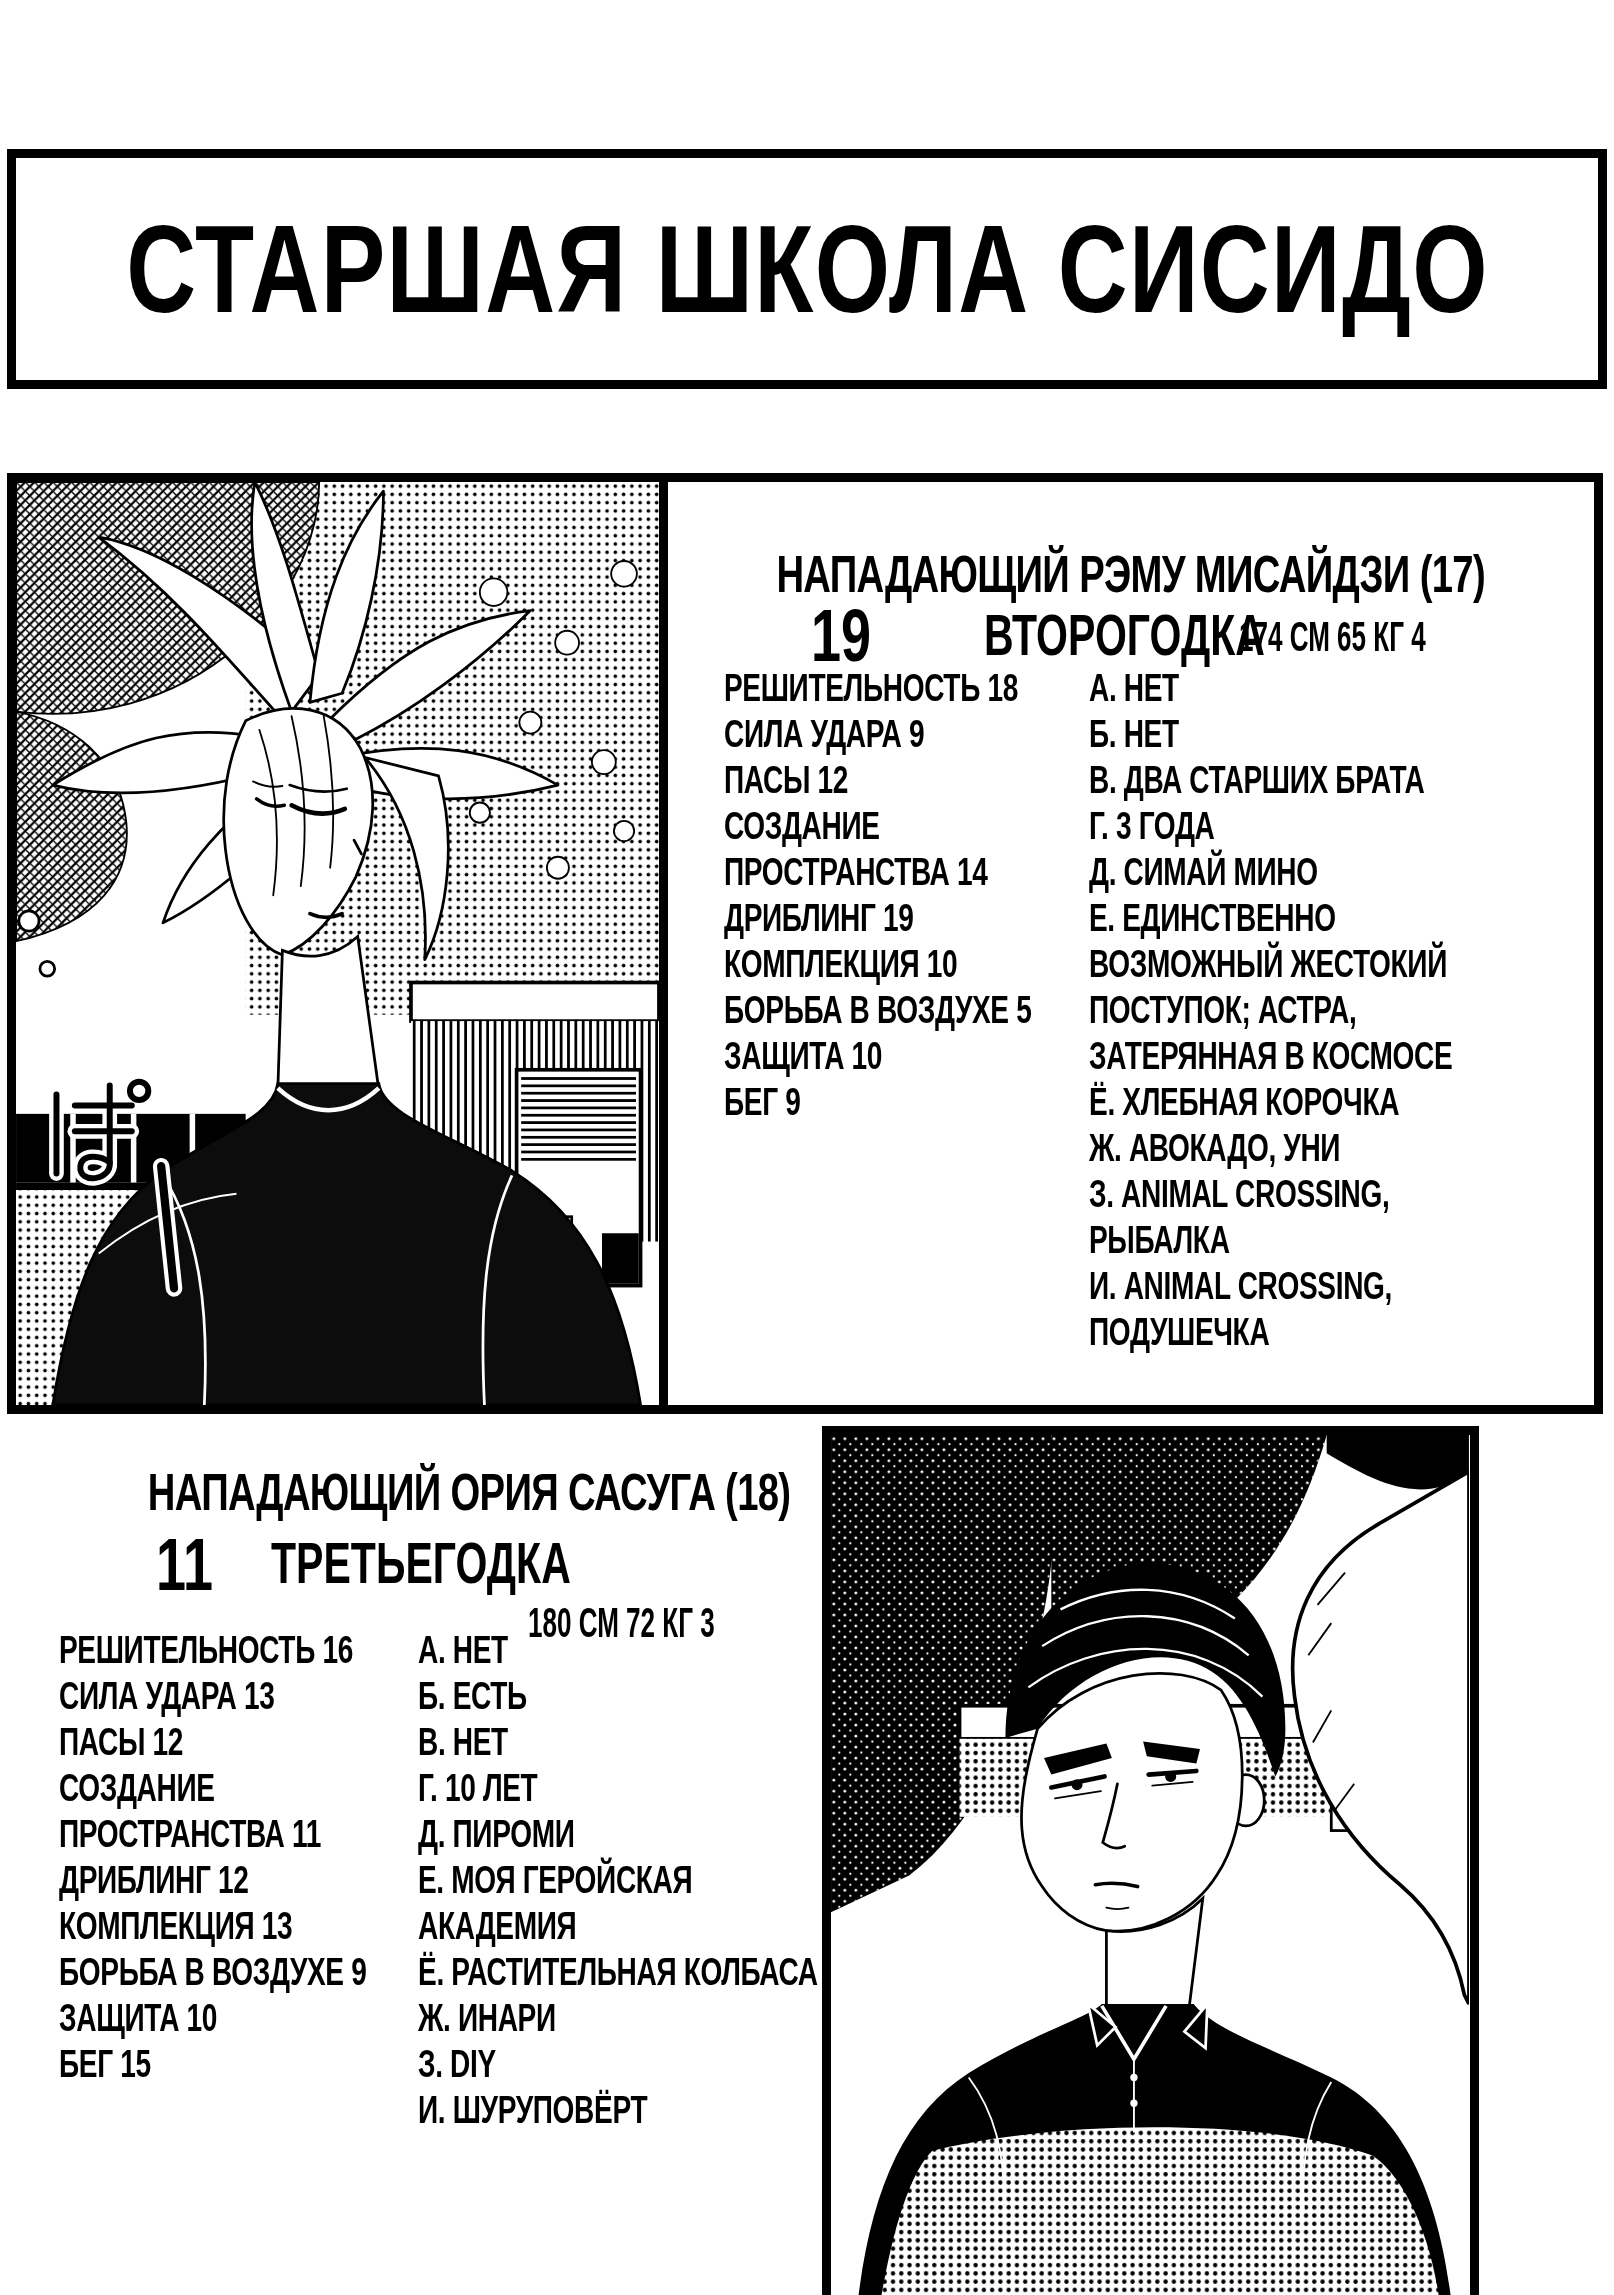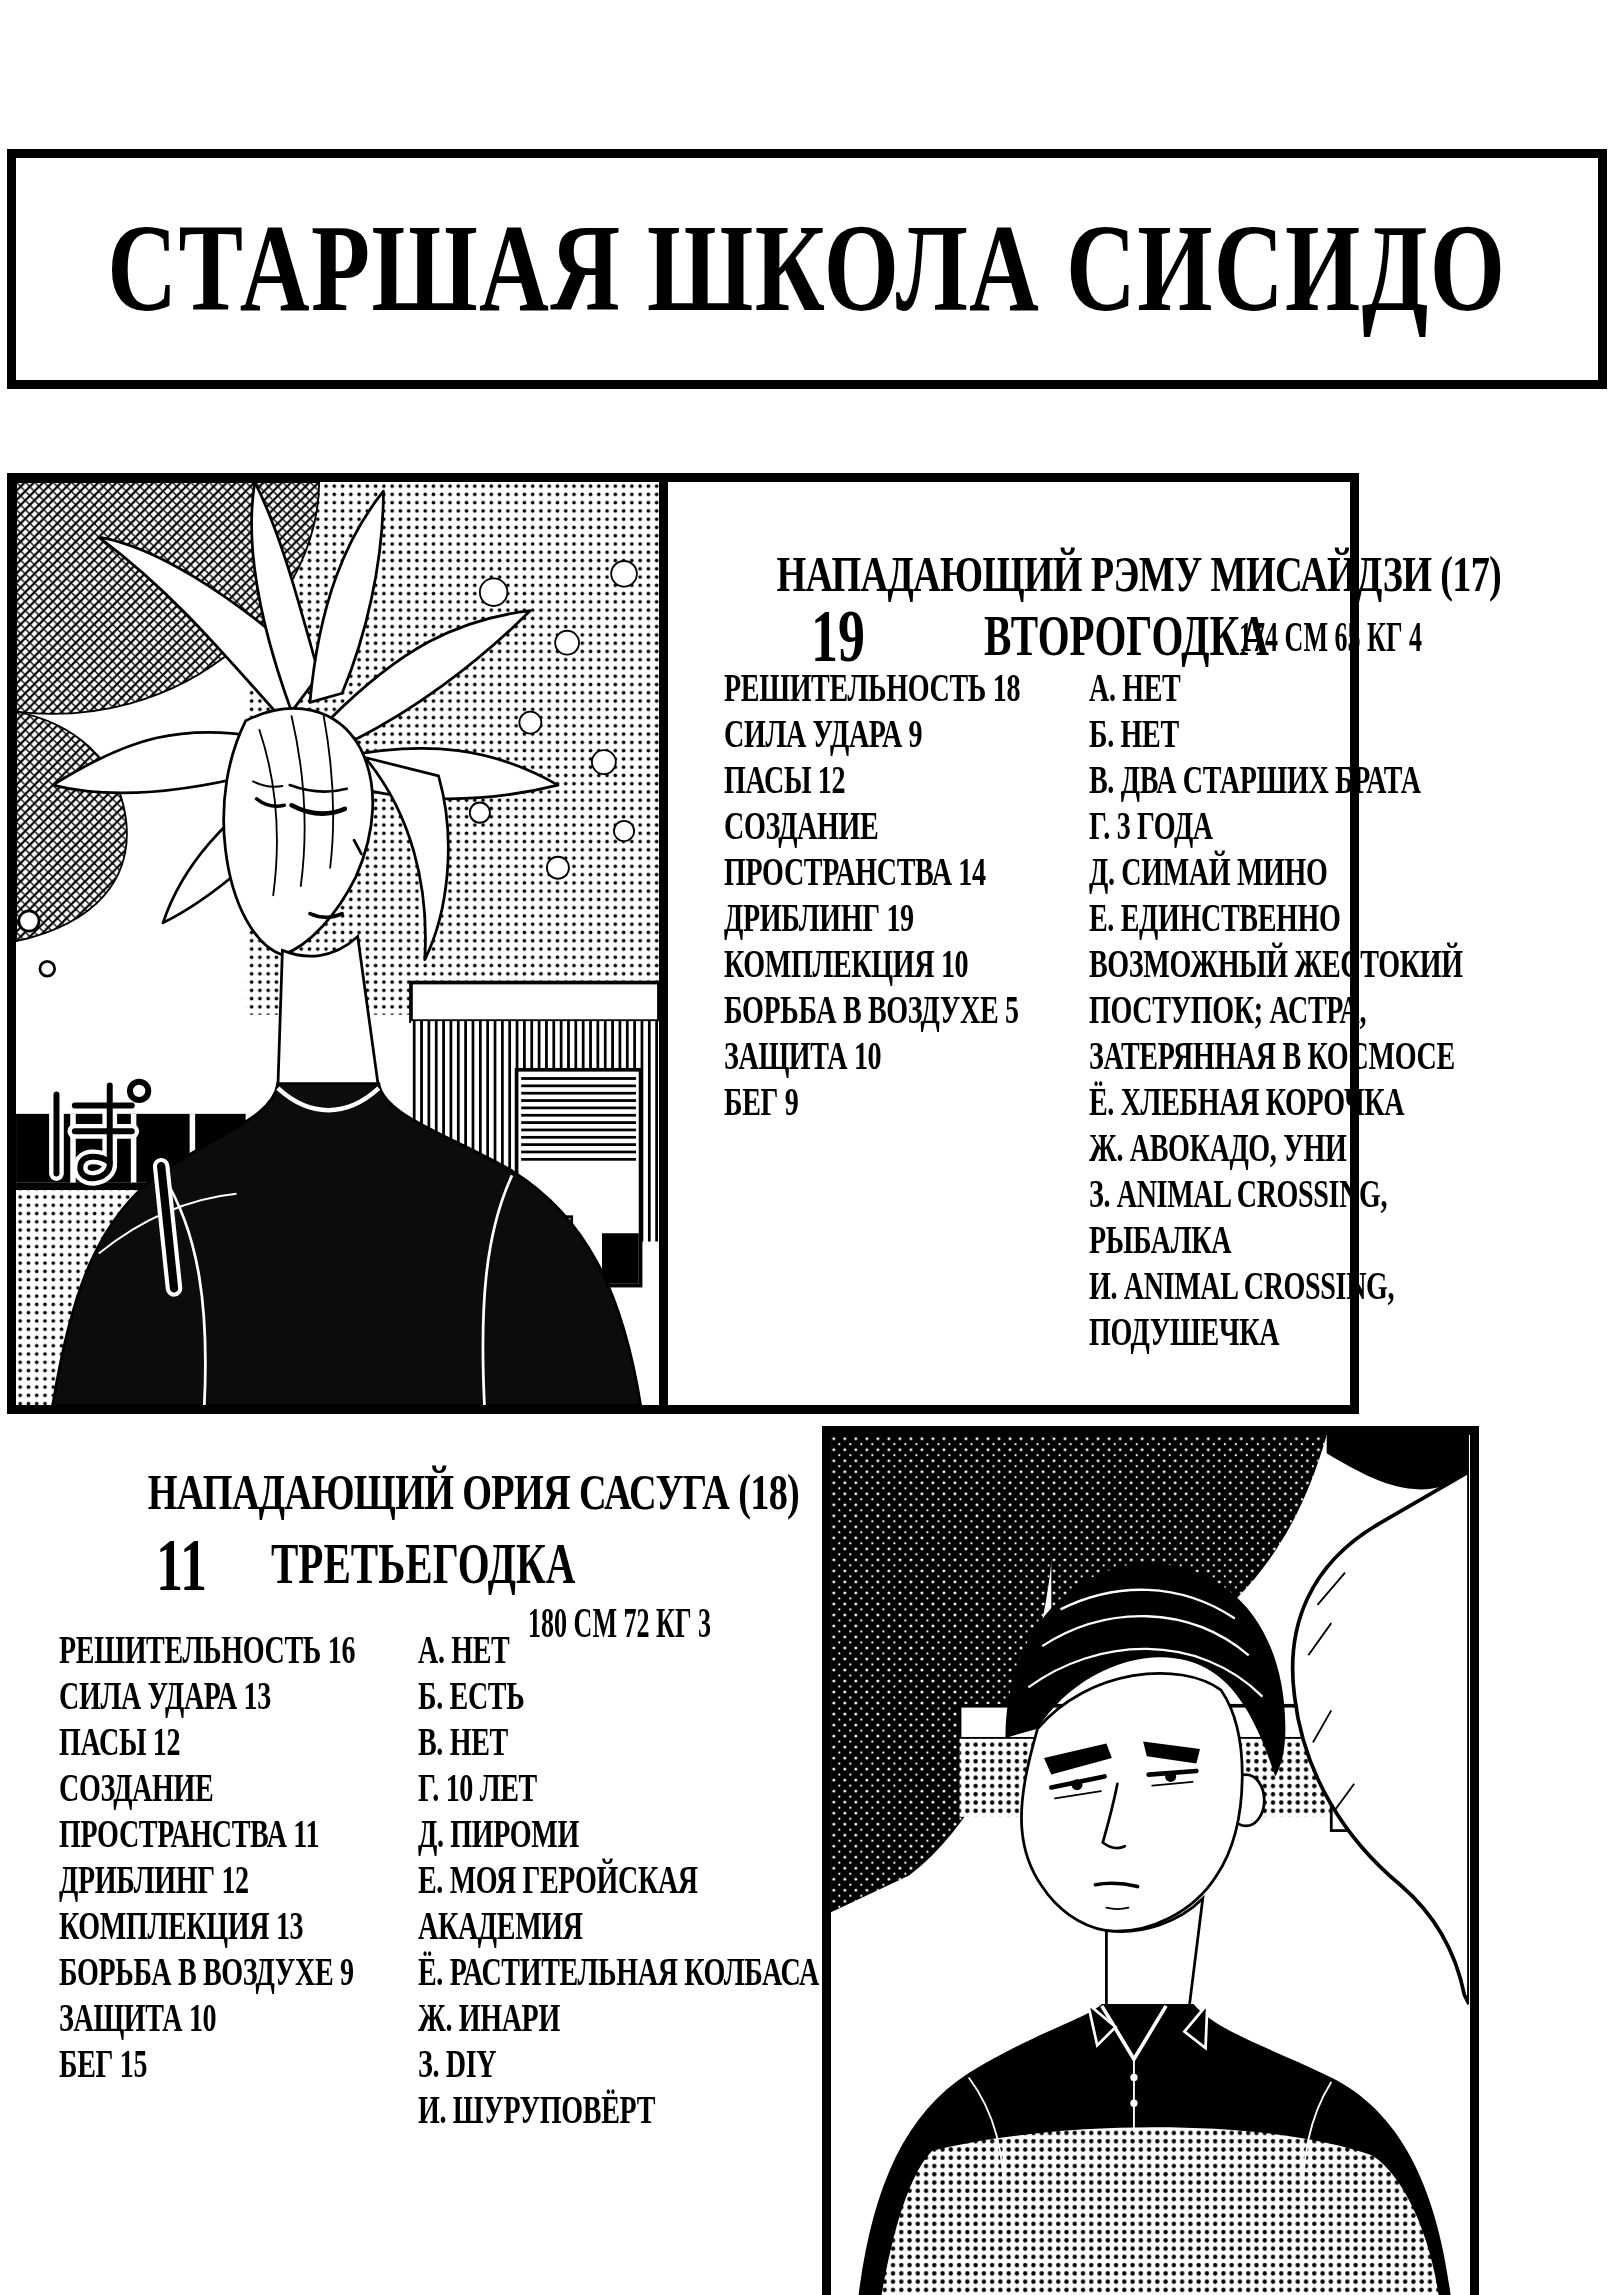--- a/index.html
+++ b/index.html
@@ -1,17 +1,17 @@
 <!DOCTYPE html>
 <html style="font-size:14.7px"><head>
 <meta charset="utf-8">
 <style>
   html,body{margin:0;padding:0;background:#e8e8e8;}
   #page{position:relative;width:1614px;height:2296px;background:#fff;overflow:hidden;
-        font-family:Liberation Serif, serif;color:#000;}
+        font-family:Liberation Sans, sans-serif;color:#000;}
   .frame{position:absolute;box-sizing:border-box;border:9.2px solid #000;background:#fff;}
   .abs{position:absolute;}
   .txt{font-weight:bold;white-space:nowrap;color:#000;}
   .title{font-size:124px;letter-spacing:1.8px;transform:scaleX(0.78);}
   .hdr{font-size:51px;line-height:51px;transform:scaleX(0.75);text-align:center;letter-spacing:-0.9px;}
   .num{font-size:75px;line-height:75px;transform:scaleX(0.72);transform-origin:0 0;}
   .year{font-size:57px;line-height:57px;transform:scaleX(0.72);transform-origin:0 0;}
   .body-sz{font-size:42px;line-height:42px;transform:scaleX(0.62);transform-origin:0 0;}
   .col{position:absolute;}
   .ln{height:46px;line-height:46px;font-size:39px;font-weight:bold;white-space:nowrap;
@@ -21,21 +21,21 @@
 </style>
 </head>
 <body>
 
 <div id="page">
 
   <div id="title-frame" class="frame" style="left:7.3px;top:149px;width:1600px;height:240px;">
     <div class="txt title">СТАРШАЯ ШКОЛА СИСИДО</div>
   </div>
 
-  <div class="frame" style="left:7.3px;top:473px;width:1352px;height:941px;">
+  <div class="frame" style="left:7.3px;top:473px;width:1596px;height:941px;">
 
     <svg class="abs" style="left:0;top:0;" width="643" height="923" viewBox="0 0 700 1005">
       <defs>
         <pattern id="d1" width="9" height="9" patternUnits="userSpaceOnUse">
           <rect width="9" height="9" fill="#fff"></rect>
             <circle cx="4.5" cy="4.5" r="2" fill="#000"></circle>
         </pattern>
         <pattern id="xh" width="10" height="10" patternUnits="userSpaceOnUse">
           <rect width="10" height="10" fill="#fff"></rect>
           <path d="M0 10L10 0" stroke="#000" stroke-width="2.4"></path>

